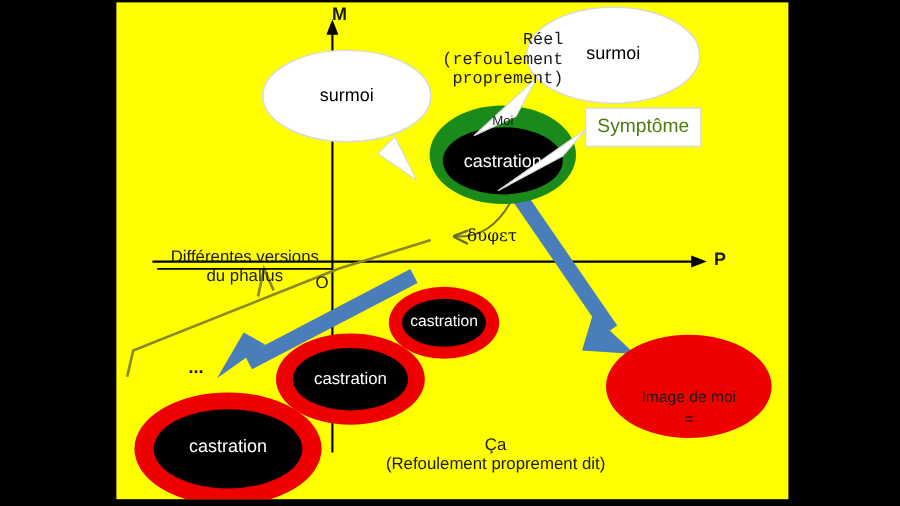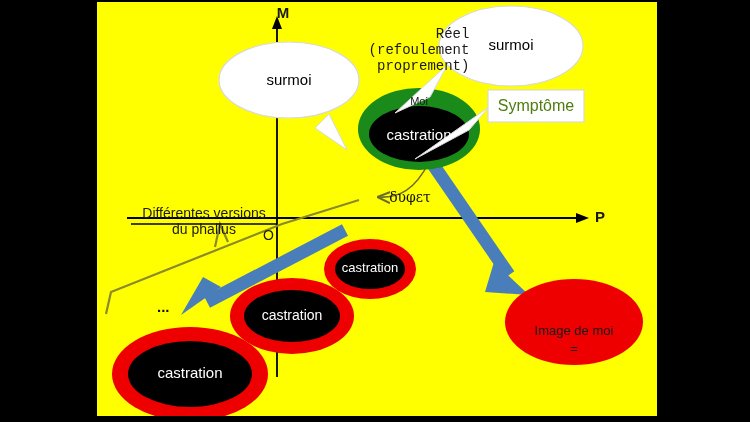--- a/index.html
+++ b/index.html
@@ -122,15 +122,19 @@
 
     <div class="lbl ctr" style="left:195px;top:305px;font-size:14px;color:#fff;">castration</div>
 
     <div class="lbl ctr" style="left:93px;top:362px;font-size:15px;color:#fff;">castration</div>
 
     <div class="lbl ctr" style="left:477px;top:296px;font-size:13px;text-align:center;color:#1a1a1a;line-height:1.35;margin-top:24px;">
       <div>Image de moi</div>
       <div>=</div>
     </div>
 
+    <div class="lbl ctr" style="left:316px;top:360px;font-size:14px;text-align:center;">
+      <div>Ça</div>
+      <div>(Refoulement proprement dit)</div>
+    </div>
 
   </div>
 </div>
 
 </body></html>

